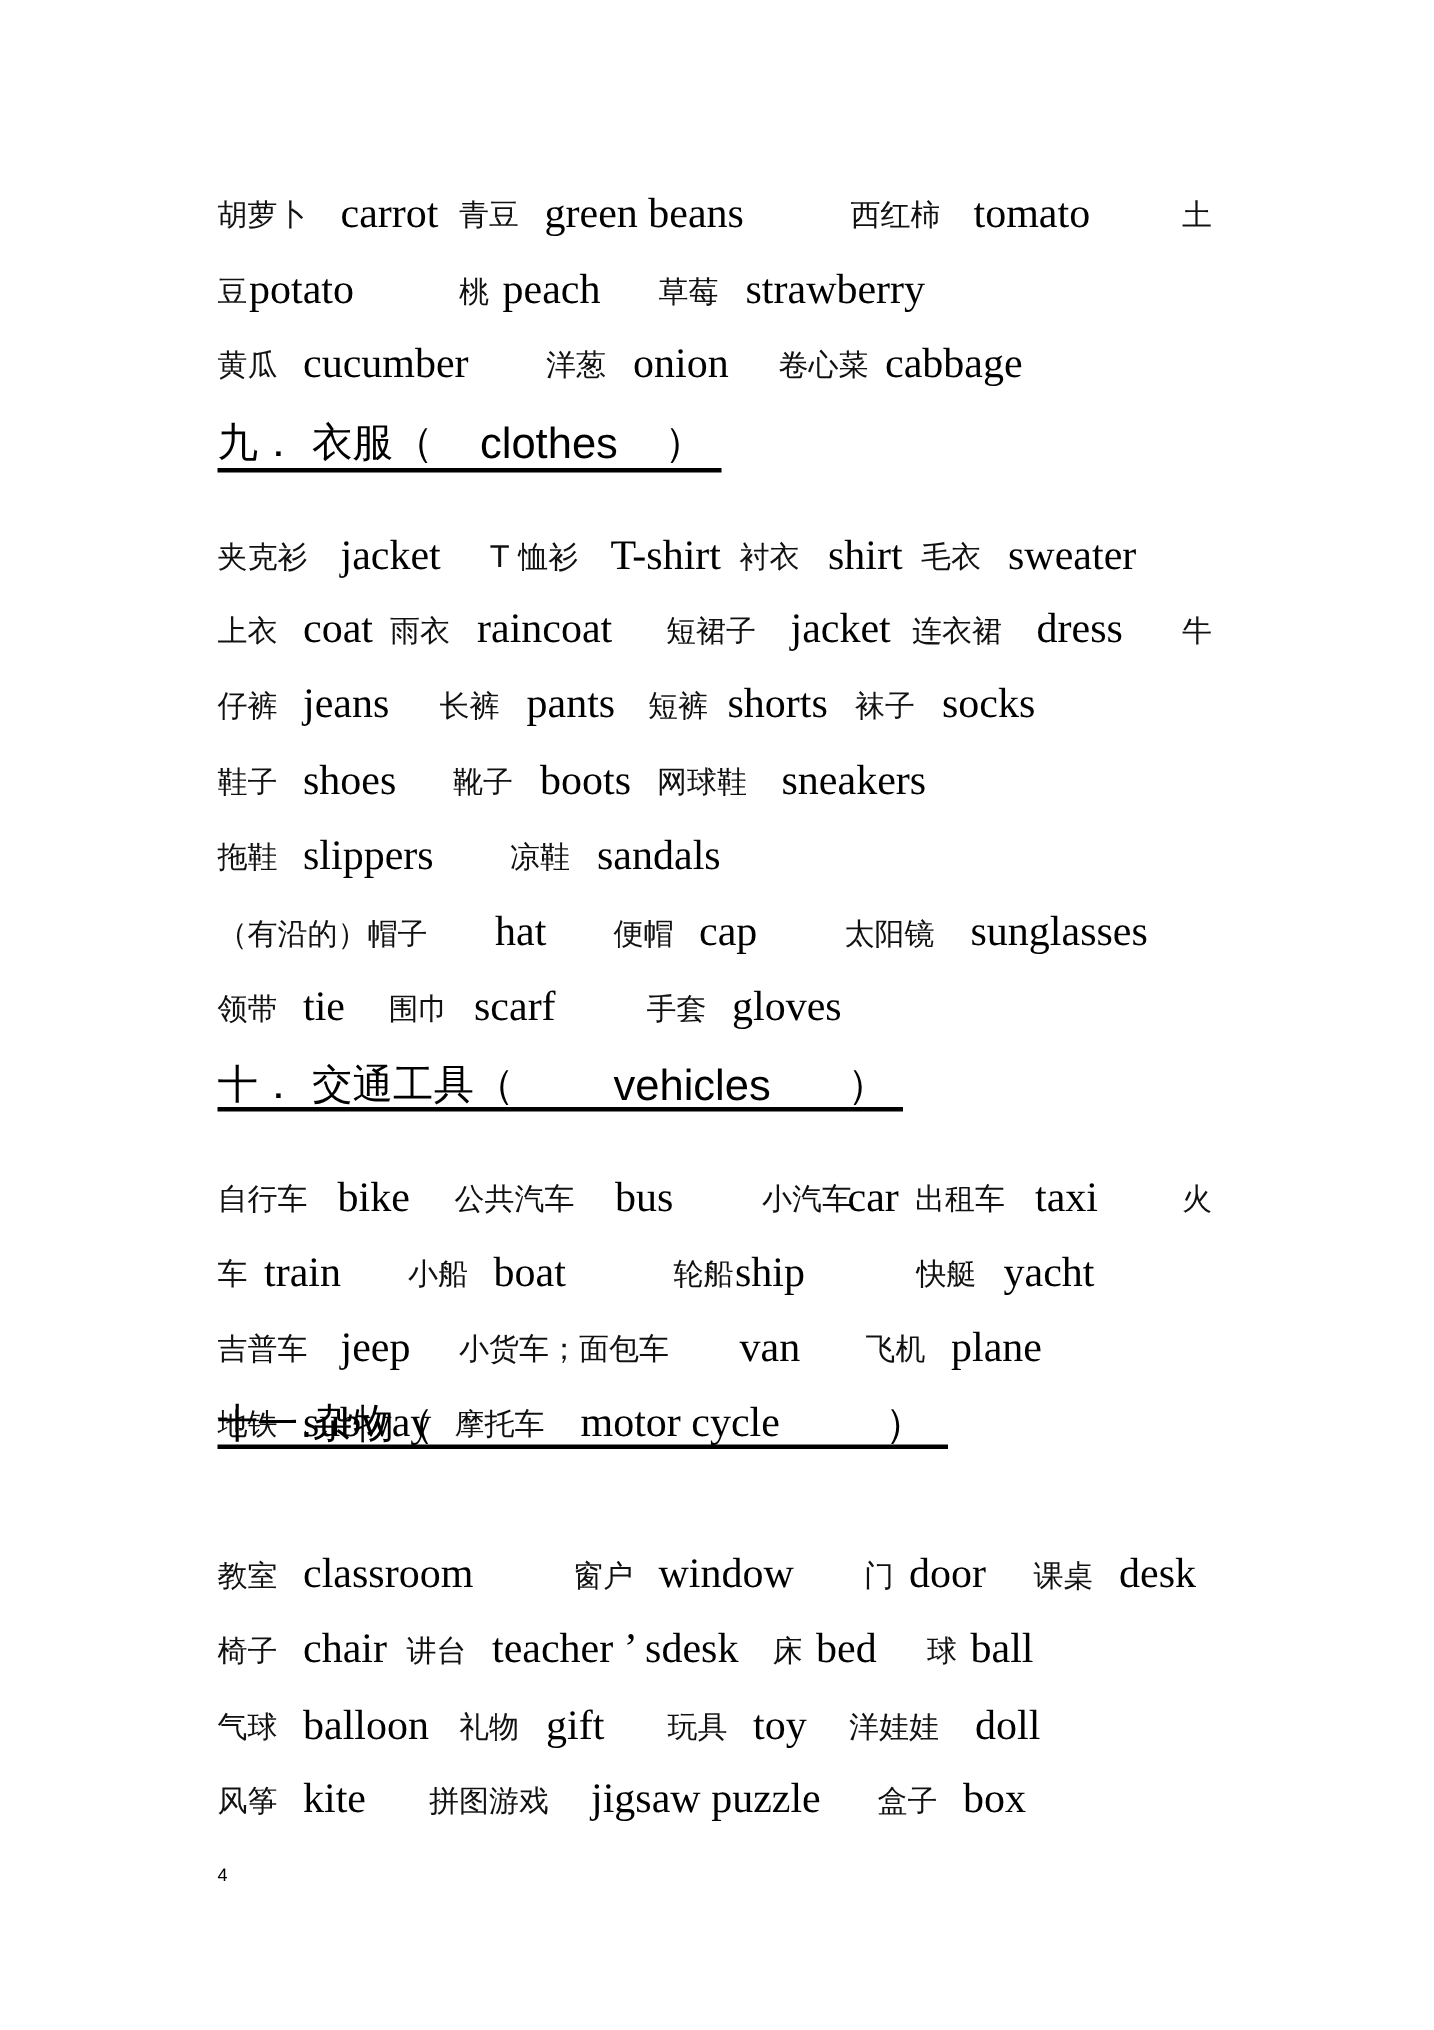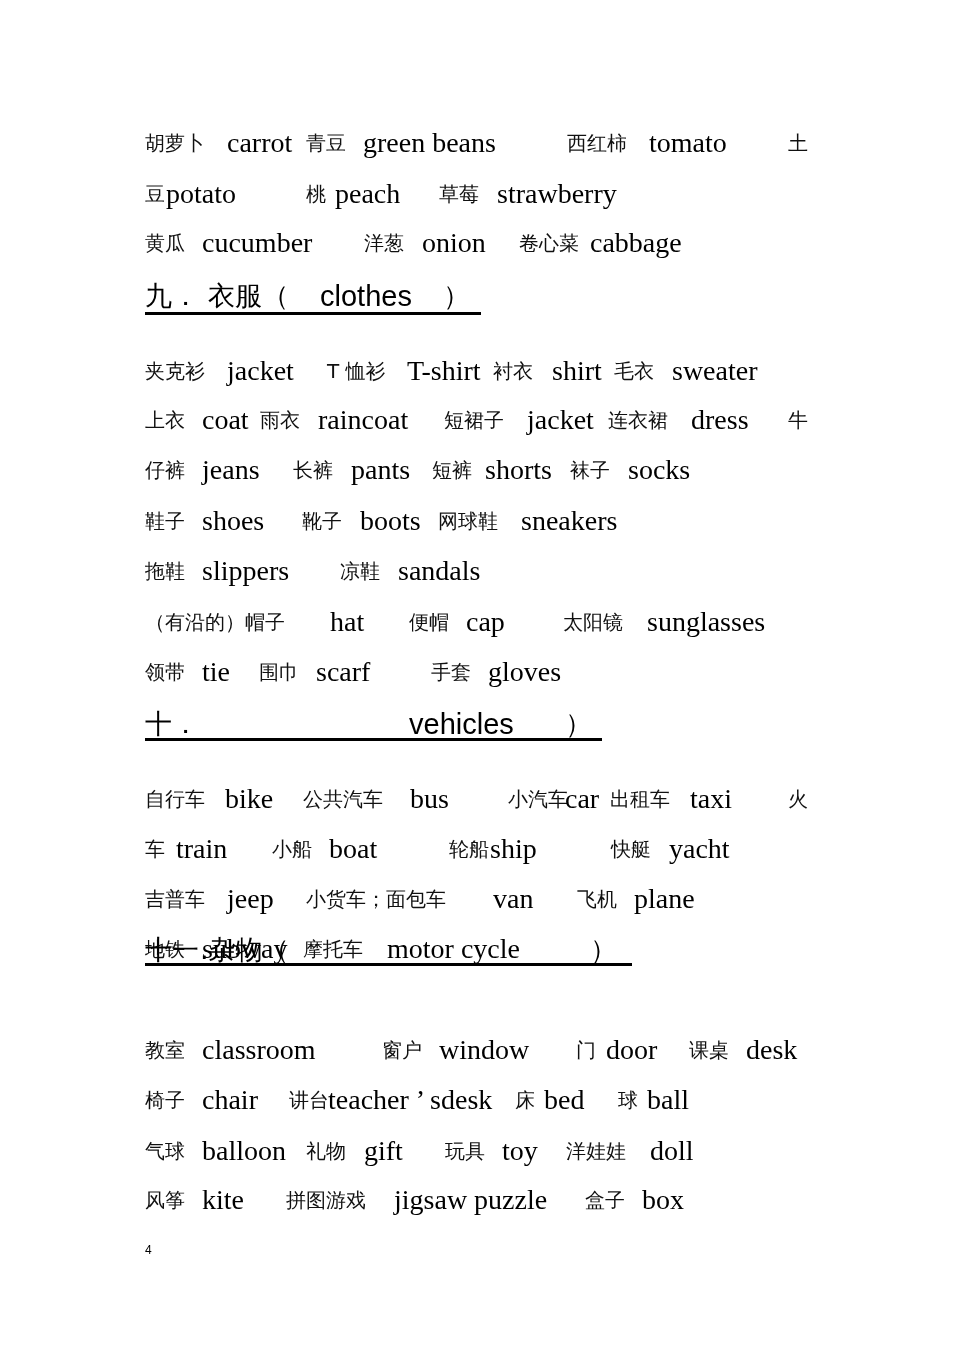--- a/index.html
+++ b/index.html
@@ -109,20 +109,21 @@
   <span class="seg zh" style="left:145px">领带</span>
   <span class="seg en" style="left:202px">tie</span>
   <span class="seg zh" style="left:259px">围巾</span>
   <span class="seg en" style="left:316px">scarf</span>
   <span class="seg zh" style="left:431px">手套</span>
   <span class="seg en" style="left:488px">gloves</span>
 </div>
 
 <div class="heading" style="top:704px; width:457px">
   <span class="h-zh" style="left:0">十．</span>
+  <span class="h-zh" style="left:63px">交通工具（</span>
   <span class="h-en" style="left:264px">vehicles</span>
   <span class="h-zh" style="left:420px">）</span>
   <div class="uline" style="top:34px; width:457px"></div>
 </div>
 
 <div class="line" style="top:784px">
   <span class="seg zh" style="left:145px">自行车</span>
   <span class="seg en" style="left:225px">bike</span>
   <span class="seg zh" style="left:303px">公共汽车</span>
   <span class="seg en" style="left:410px">bus</span>
@@ -170,21 +171,21 @@
   <span class="seg zh" style="left:382px">窗户</span>
   <span class="seg en" style="left:439px">window</span>
   <span class="seg zh" style="left:576px">门</span>
   <span class="seg en" style="left:606px">door</span>
   <span class="seg zh" style="left:689px">课桌</span>
   <span class="seg en" style="left:746px">desk</span>
 </div>
 <div class="line" style="top:1085px">
   <span class="seg zh" style="left:145px">椅子</span>
   <span class="seg en" style="left:202px">chair</span>
-  <span class="seg zh" style="left:289px">讲台</span>
+  <span class="seg zh" style="left:271px">讲台</span>
   <span class="seg en" style="left:328px">teacher ’ sdesk</span>
   <span class="seg zh" style="left:515px">床</span>
   <span class="seg en" style="left:544px">bed</span>
   <span class="seg zh" style="left:618px">球</span>
   <span class="seg en" style="left:647px">ball</span>
 </div>
 <div class="line" style="top:1136px">
   <span class="seg zh" style="left:145px">气球</span>
   <span class="seg en" style="left:202px">balloon</span>
   <span class="seg zh" style="left:306px">礼物</span>

